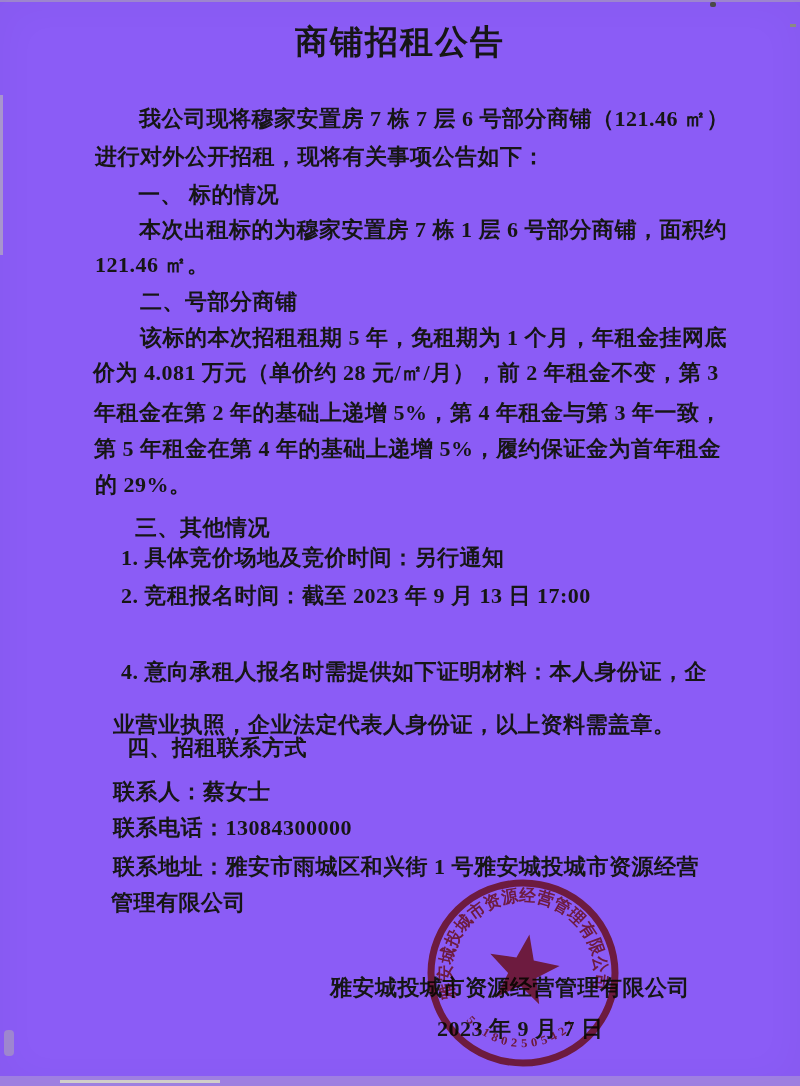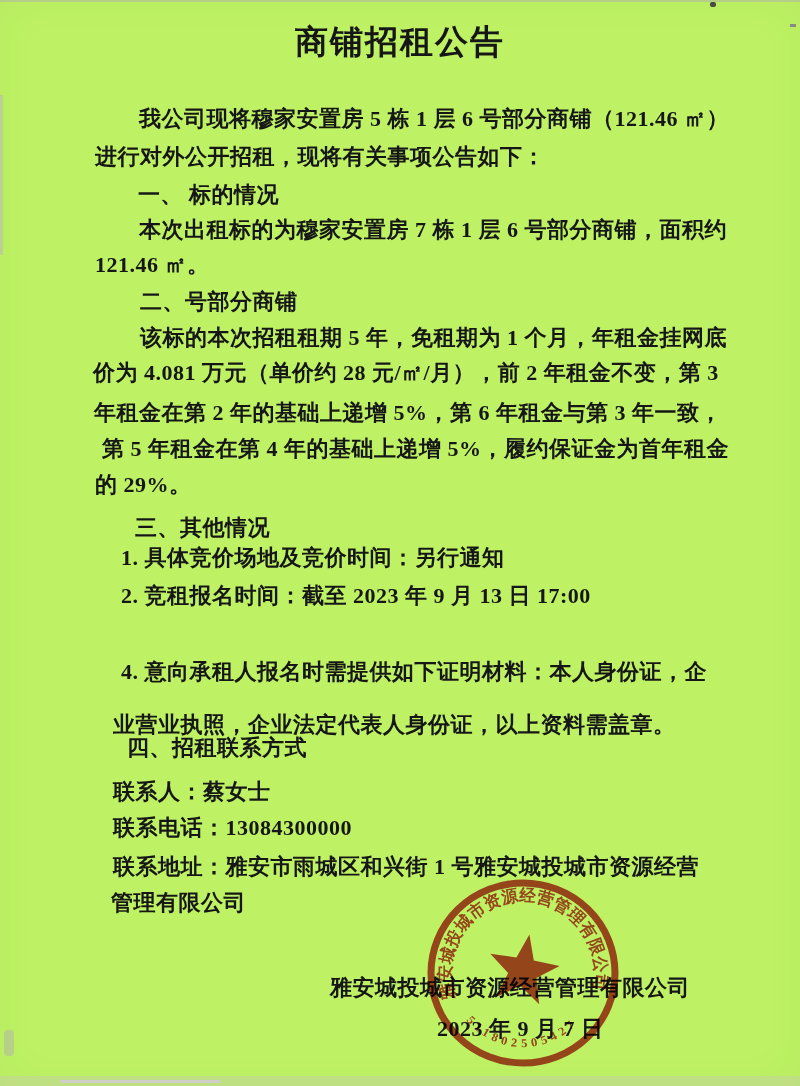--- a/index.html
+++ b/index.html
@@ -1,19 +1,19 @@
 <!DOCTYPE html>
 <html><head>
 <meta charset="utf-8">
 <style>
   html,body { margin:0; padding:0; }
   .page {
     position:relative;
     width:800px; height:1086px;
-    background:#bef264;
+    background:#8b5cf6;
     font-family:"Liberation Serif","DejaVu Serif",serif;
     color:#161616;
     overflow:hidden;
     box-shadow: inset 0 0 45px rgba(0,0,0,0.035);
   }
   .title {
     position:absolute; left:0; top:20px; width:100%;
     text-align:center;
     font-family:"Liberation Sans","DejaVu Sans",sans-serif;
     font-size:33px; font-weight:bold; letter-spacing:2px;
@@ -32,30 +32,30 @@
   .seal-svg text { font-family:"Liberation Serif","DejaVu Serif",serif; font-weight:bold; }
   .speck { position:absolute; pointer-events:none; }
 </style>
 </head>
 <body>
 
 <div class="page">
 
   <h1 class="title">商铺招租公告</h1>
 
-  <div class="ln" style="left:139px; top:104px;">我公司现将穆家安置房 5 栋 1 层 6 号部分商铺（121.46 ㎡）</div>
+  <div class="ln" style="left:139px; top:104px;">我公司现将穆家安置房 7 栋 7 层 6 号部分商铺（121.46 ㎡）</div>
   <div class="ln" style="left:95px;  top:142px;">进行对外公开招租，现将有关事项公告如下：</div>
   <div class="ln" style="left:138px; top:180px;">一、 标的情况</div>
   <div class="ln" style="left:139px; top:215px;">本次出租标的为穆家安置房 7 栋 1 层 6 号部分商铺，面积约</div>
   <div class="ln" style="left:95px;  top:250px;">121.46 ㎡。</div>
   <div class="ln" style="left:140px; top:287px;">二、号部分商铺</div>
   <div class="ln" style="left:140px; top:323px;">该标的本次招租租期 5 年，免租期为 1 个月，年租金挂网底</div>
   <div class="ln" style="left:93px;  top:358px;">价为 4.081 万元（单价约 28 元/㎡/月），前 2 年租金不变，第 3</div>
-  <div class="ln" style="left:94px;  top:398px;">年租金在第 2 年的基础上递增 5%，第 6 年租金与第 3 年一致，</div>
-  <div class="ln" style="left:102px;  top:434px;">第 5 年租金在第 4 年的基础上递增 5%，履约保证金为首年租金</div>
+  <div class="ln" style="left:94px;  top:398px;">年租金在第 2 年的基础上递增 5%，第 4 年租金与第 3 年一致，</div>
+  <div class="ln" style="left:94px;  top:434px;">第 5 年租金在第 4 年的基础上递增 5%，履约保证金为首年租金</div>
   <div class="ln" style="left:95px;  top:470px;">的 29%。</div>
   <div class="ln" style="left:135px; top:505px;margin-top:8px;">三、其他情况</div>
   <div class="ln" style="left:121px; top:543px;">1. 具体竞价场地及竞价时间：另行通知</div>
   <div class="ln" style="left:121px; top:581px;">2. 竞租报名时间：截至 2023 年 9 月 13 日 17:00</div>
   <div class="ln" style="left:121px; top:657px;">4. 意向承租人报名时需提供如下证明材料：本人身份证，企</div>
   <div class="ln" style="left:113px; top:693px;margin-top:17px;">业营业执照，企业法定代表人身份证，以上资料需盖章。</div>
   <div class="ln" style="left:127px; top:733px;">四、招租联系方式</div>
   <div class="ln" style="left:113px; top:777px;">联系人：蔡女士</div>
   <div class="ln" style="left:113px; top:813px;">联系电话：13084300000</div>
   <div class="ln" style="left:113px; top:852px;">联系地址：雅安市雨城区和兴街 1 号雅安城投城市资源经营</div>

